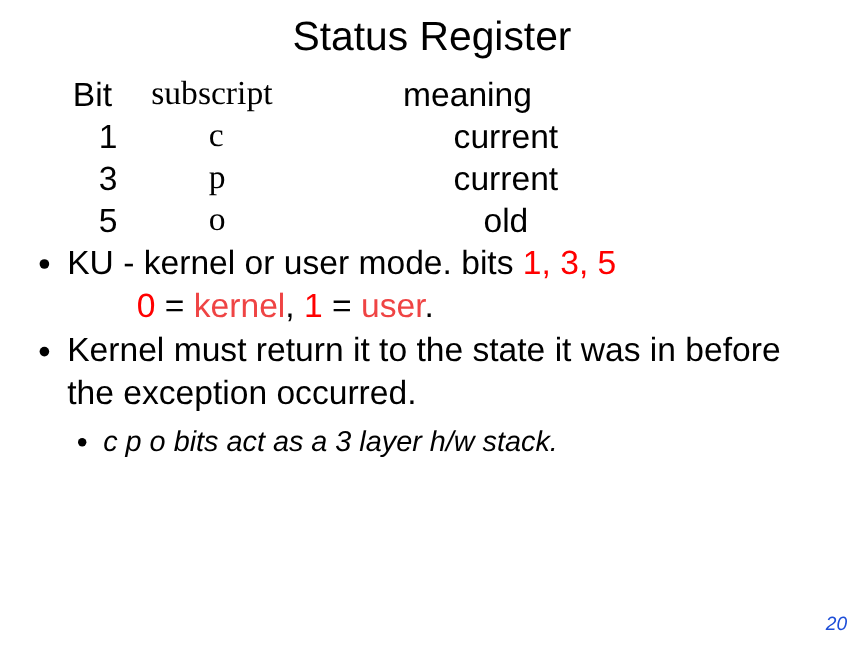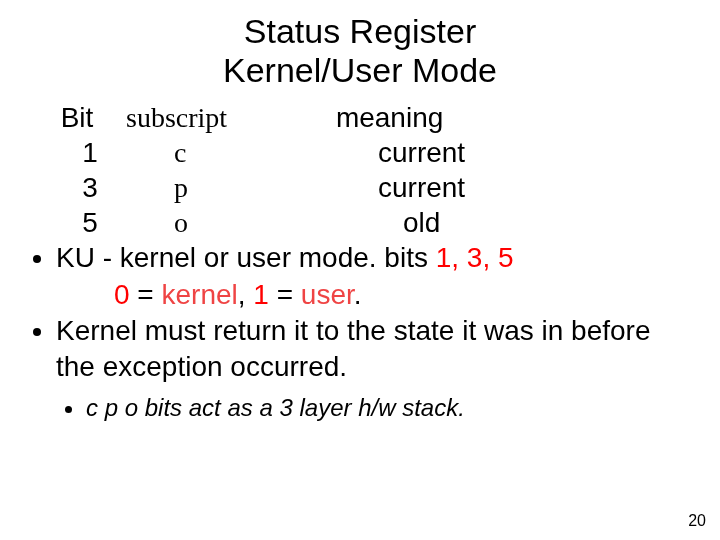--- a/index.html
+++ b/index.html
@@ -67,31 +67,31 @@
     font-size: 24px;
     line-height: 1.3;
     font-style: italic;
   }
 
   .pagenum {
     position: absolute;
     right: 14px;
     bottom: 10px;
     font-size: 16px;
-    color: #000000;
+    color: #1d4ed8;
+    font-style: italic;
   }
 </style>
 </head>
 <body>
 
 <div class="slide">
 
   <div class="title">
     <span>Status Register</span><br>
-    <span>Kernel/User Mode</span>
   </div>
 
   <div class="body">
 
     <table class="bits">
       <tbody>
           <tr>
         <td class="col-bit">Bit</td>
         <td class="col-sub">subscript</td>
         <td class="col-mean">meaning</td>

